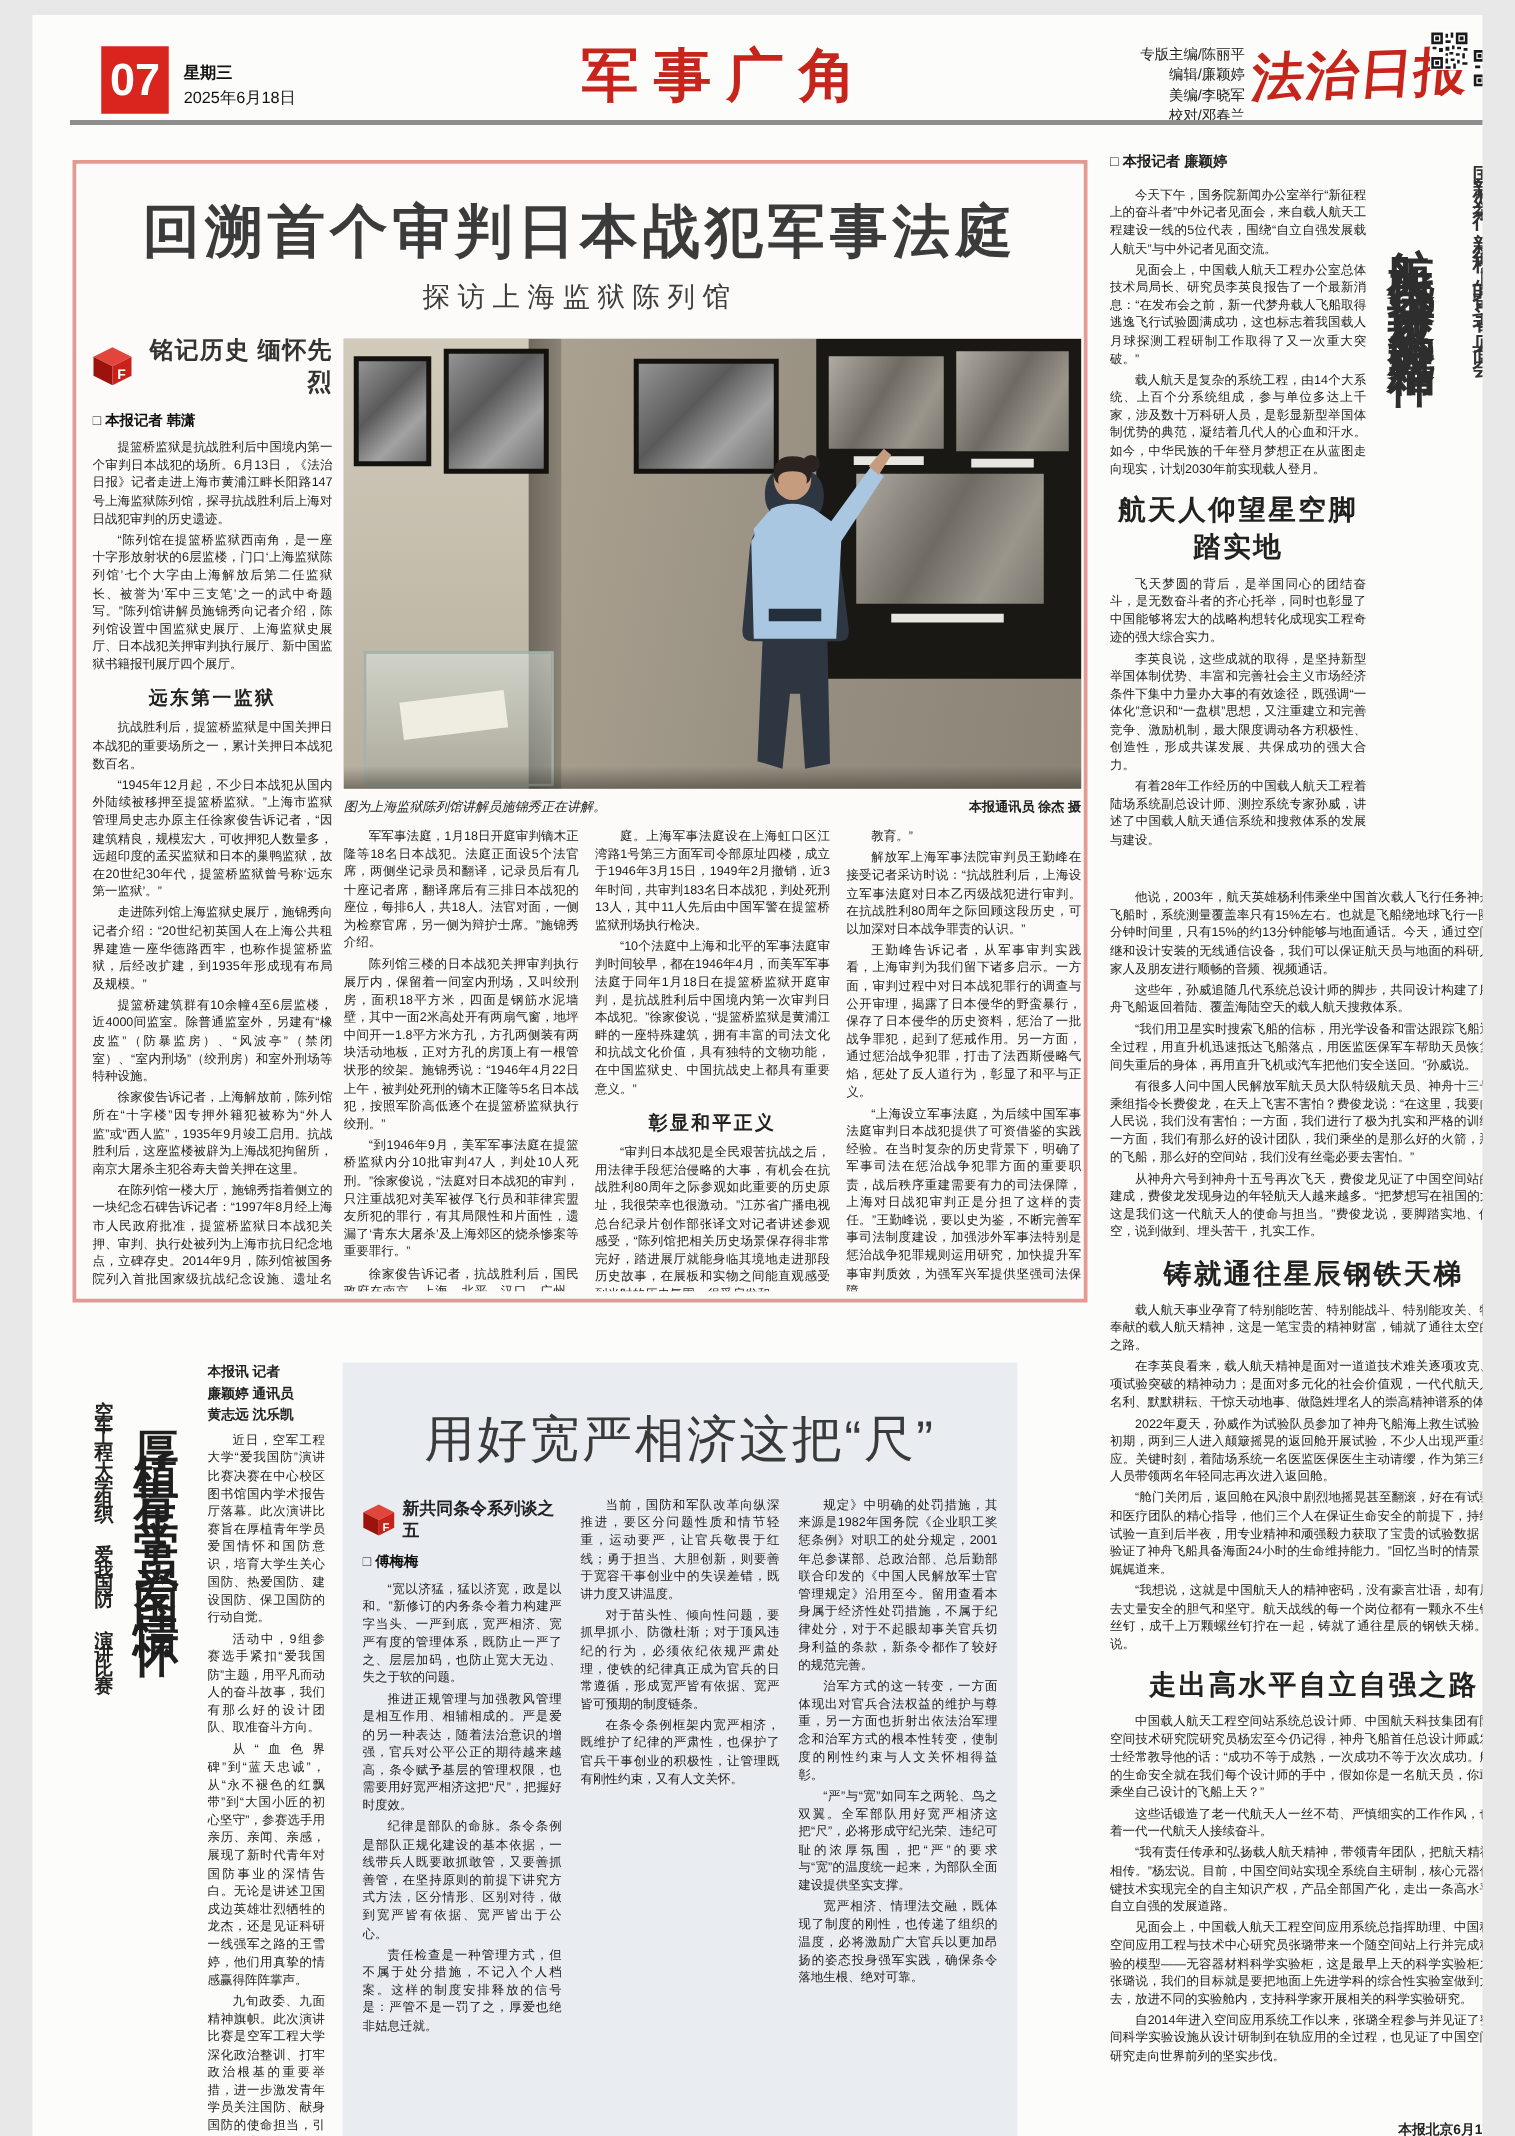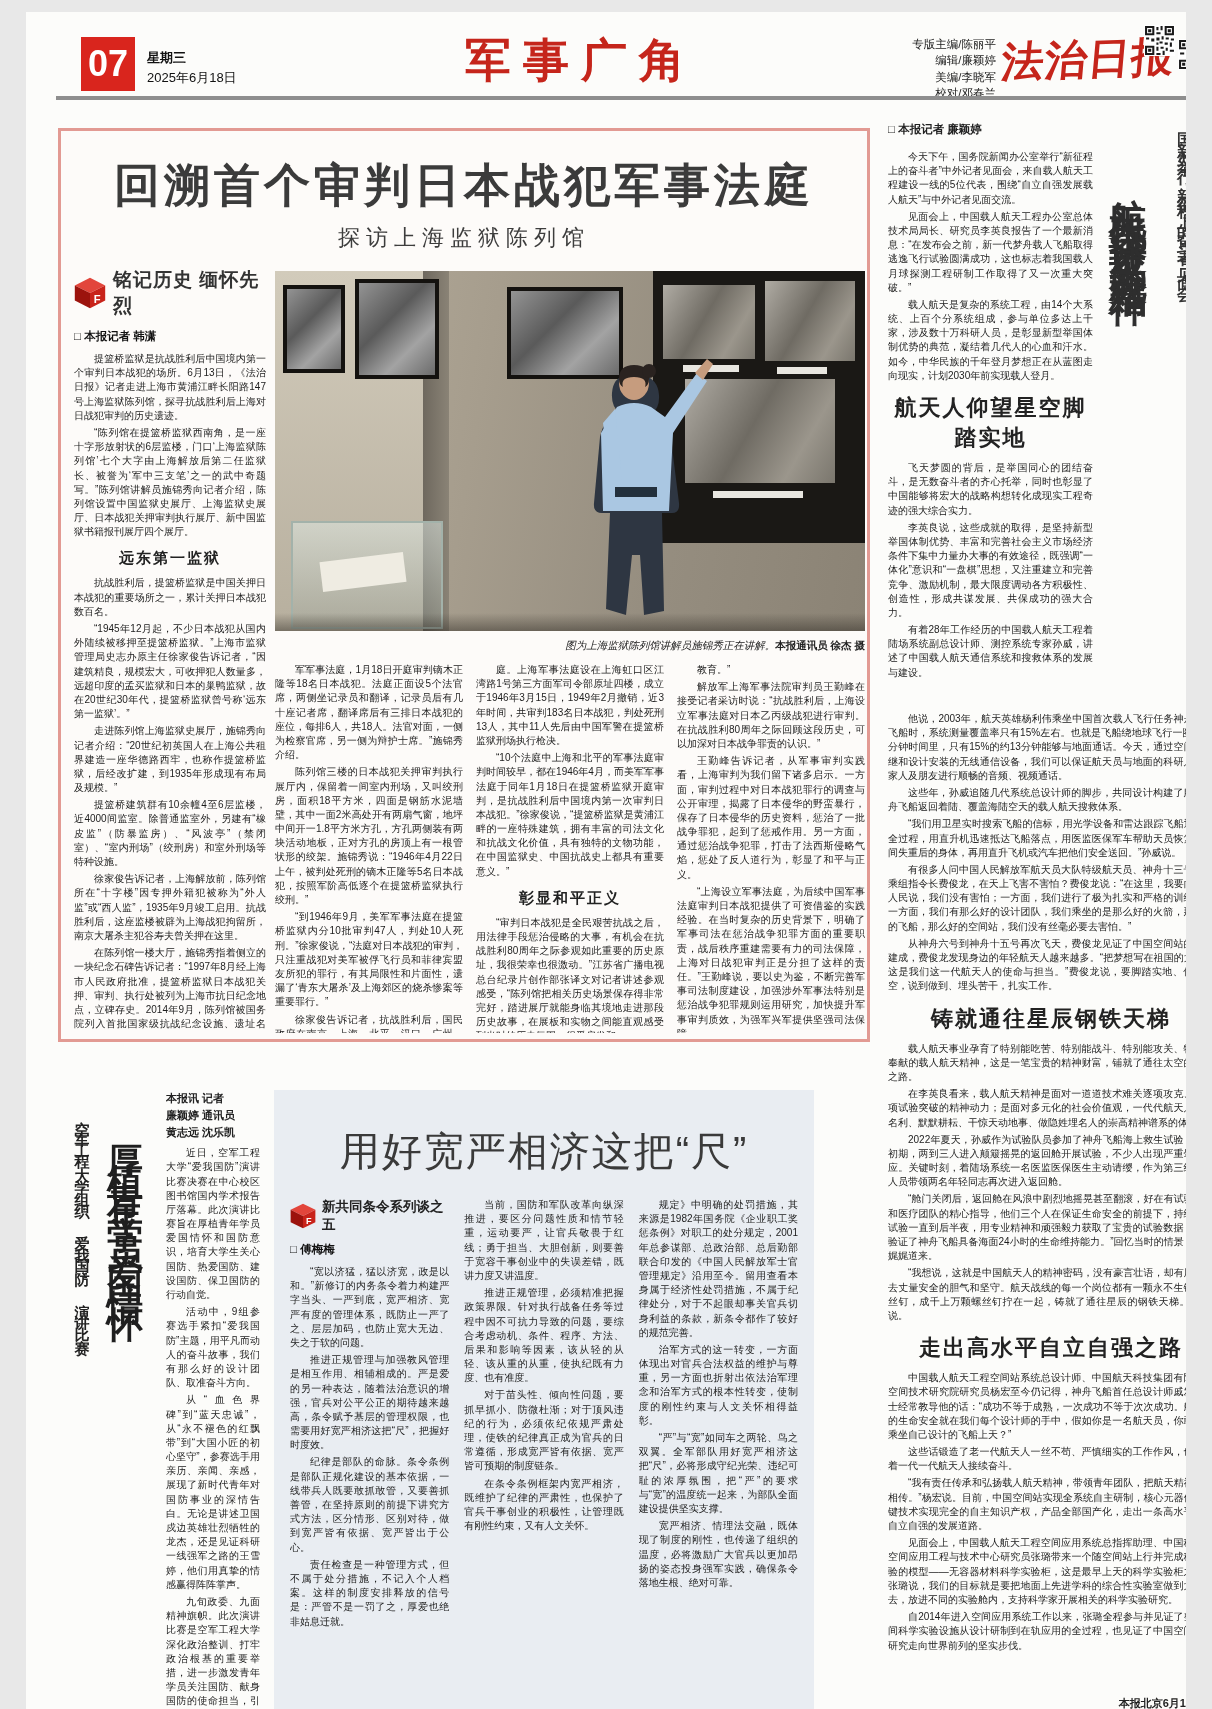--- a/index.html
+++ b/index.html
@@ -31,25 +31,25 @@
 
   
   .mainbox { position:absolute; left:32px; top:116px; width:812px; height:914px;
              border:3px solid #e29a93; background:#fdfbf9; }
   .m-headline { position:absolute; top:24px; left:0; width:100%; text-align:center;
                 font-size:46px; font-weight:bold; color:#3b3b3b; letter-spacing:4px; }
   .m-sub { position:absolute; top:92px; left:0; width:100%; text-align:center;
            font-size:22px; color:#3d3d3d; letter-spacing:6px; }
   .m-col1 { position:absolute; left:13px; top:136px; width:192px; height:764px; overflow:hidden; }
   .badge { display:flex; align-items:center; gap:7px; margin-bottom:10px; }
-  .badge .t { font-size:19px; font-weight:bold; color:#333; letter-spacing:1px; }
+  .badge .t { font-size:19px; font-weight:bold; color:#333; letter-spacing:1px;text-align:right; }
   .cube { width:32px; height:32px; flex:0 0 auto; }
   .m-photo { position:absolute; left:214px; top:140px; width:590px; height:360px; overflow:hidden; background:#9a9488; }
   .m-caption { position:absolute; left:214px; top:508px; width:590px; display:flex;
-               justify-content:flex-end; font-size:10.5px; color:#222; }
+               justify-content:space-between; font-size:10.5px; color:#222; }
   .m-cap { font-style:italic; }
   .m-capcredit { font-weight:bold; white-space:nowrap; }
   .m-cols { position:absolute; left:214px; top:532px; width:590px; height:370px; display:flex; gap:13px; }
   .m-cols .c { flex:1; overflow:hidden; }
 
   
   .ph-wall { position:absolute; inset:0; background:linear-gradient(100deg,#b6ad9c 0%,#a69d8d 35%,#968e80 65%,#8b8375 100%); }
   .ph-stair { position:absolute; left:0; top:0; width:148px; height:360px; background:linear-gradient(180deg,#d2cbbb,#b7af9e); }
   .ph-beam { position:absolute; left:148px; top:0; width:26px; height:360px; background:linear-gradient(90deg,#6e685e,#8a8376); }
   .ph-f { position:absolute; background:#14120f; padding:4px; }
@@ -289,21 +289,20 @@
           <span class="t">新共同条令系列谈之五</span>
         </div>
         <div class="byline">□ 傅梅梅</div>
         <p class="p">“宽以济猛，猛以济宽，政是以和。”新修订的内务条令着力构建严字当头、一严到底，宽严相济、宽严有度的管理体系，既防止一严了之、层层加码，也防止宽大无边、失之于软的问题。</p>
         <p class="p">推进正规管理与加强教风管理是相互作用、相辅相成的。严是爱的另一种表达，随着法治意识的增强，官兵对公平公正的期待越来越高，条令赋予基层的管理权限，也需要用好宽严相济这把“尺”，把握好时度效。</p>
         <p class="p">纪律是部队的命脉。条令条例是部队正规化建设的基本依据，一线带兵人既要敢抓敢管，又要善抓善管，在坚持原则的前提下讲究方式方法，区分情形、区别对待，做到宽严皆有依据、宽严皆出于公心。</p>
         <p class="p">责任检查是一种管理方式，但不属于处分措施，不记入个人档案。这样的制度安排释放的信号是：严管不是一罚了之，厚爱也绝非姑息迁就。</p>
       </div>
       <div class="c">
         <p class="p">当前，国防和军队改革向纵深推进，要区分问题性质和情节轻重，运动要严，让官兵敬畏于红线；勇于担当、大胆创新，则要善于宽容干事创业中的失误差错，既讲力度又讲温度。</p>
-        <p class="p">推进正规管理，必须精准把握政策界限。针对执行战备任务等过程中因不可抗力导致的问题，要综合考虑动机、条件、程序、方法、后果和影响等因素，该从轻的从轻、该从重的从重，使执纪既有力度、也有准度。</p>
         <p class="p">对于苗头性、倾向性问题，要抓早抓小、防微杜渐；对于顶风违纪的行为，必须依纪依规严肃处理，使铁的纪律真正成为官兵的日常遵循，形成宽严皆有依据、宽严皆可预期的制度链条。</p>
         <p class="p">在条令条例框架内宽严相济，既维护了纪律的严肃性，也保护了官兵干事创业的积极性，让管理既有刚性约束，又有人文关怀。</p>
       </div>
       <div class="c">
         <p class="p">规定》中明确的处罚措施，其来源是1982年国务院《企业职工奖惩条例》对职工的处分规定，2001年总参谋部、总政治部、总后勤部联合印发的《中国人民解放军士官管理规定》沿用至今。留用查看本身属于经济性处罚措施，不属于纪律处分，对于不起眼却事关官兵切身利益的条款，新条令都作了较好的规范完善。</p>
         <p class="p">治军方式的这一转变，一方面体现出对官兵合法权益的维护与尊重，另一方面也折射出依法治军理念和治军方式的根本性转变，使制度的刚性约束与人文关怀相得益彰。</p>
         <p class="p">“严”与“宽”如同车之两轮、鸟之双翼。全军部队用好宽严相济这把“尺”，必将形成守纪光荣、违纪可耻的浓厚氛围，把“严”的要求与“宽”的温度统一起来，为部队全面建设提供坚实支撑。</p>
         <p class="p">宽严相济、情理法交融，既体现了制度的刚性，也传递了组织的温度，必将激励广大官兵以更加昂扬的姿态投身强军实践，确保条令落地生根、绝对可靠。</p>
       </div>
     </div>

